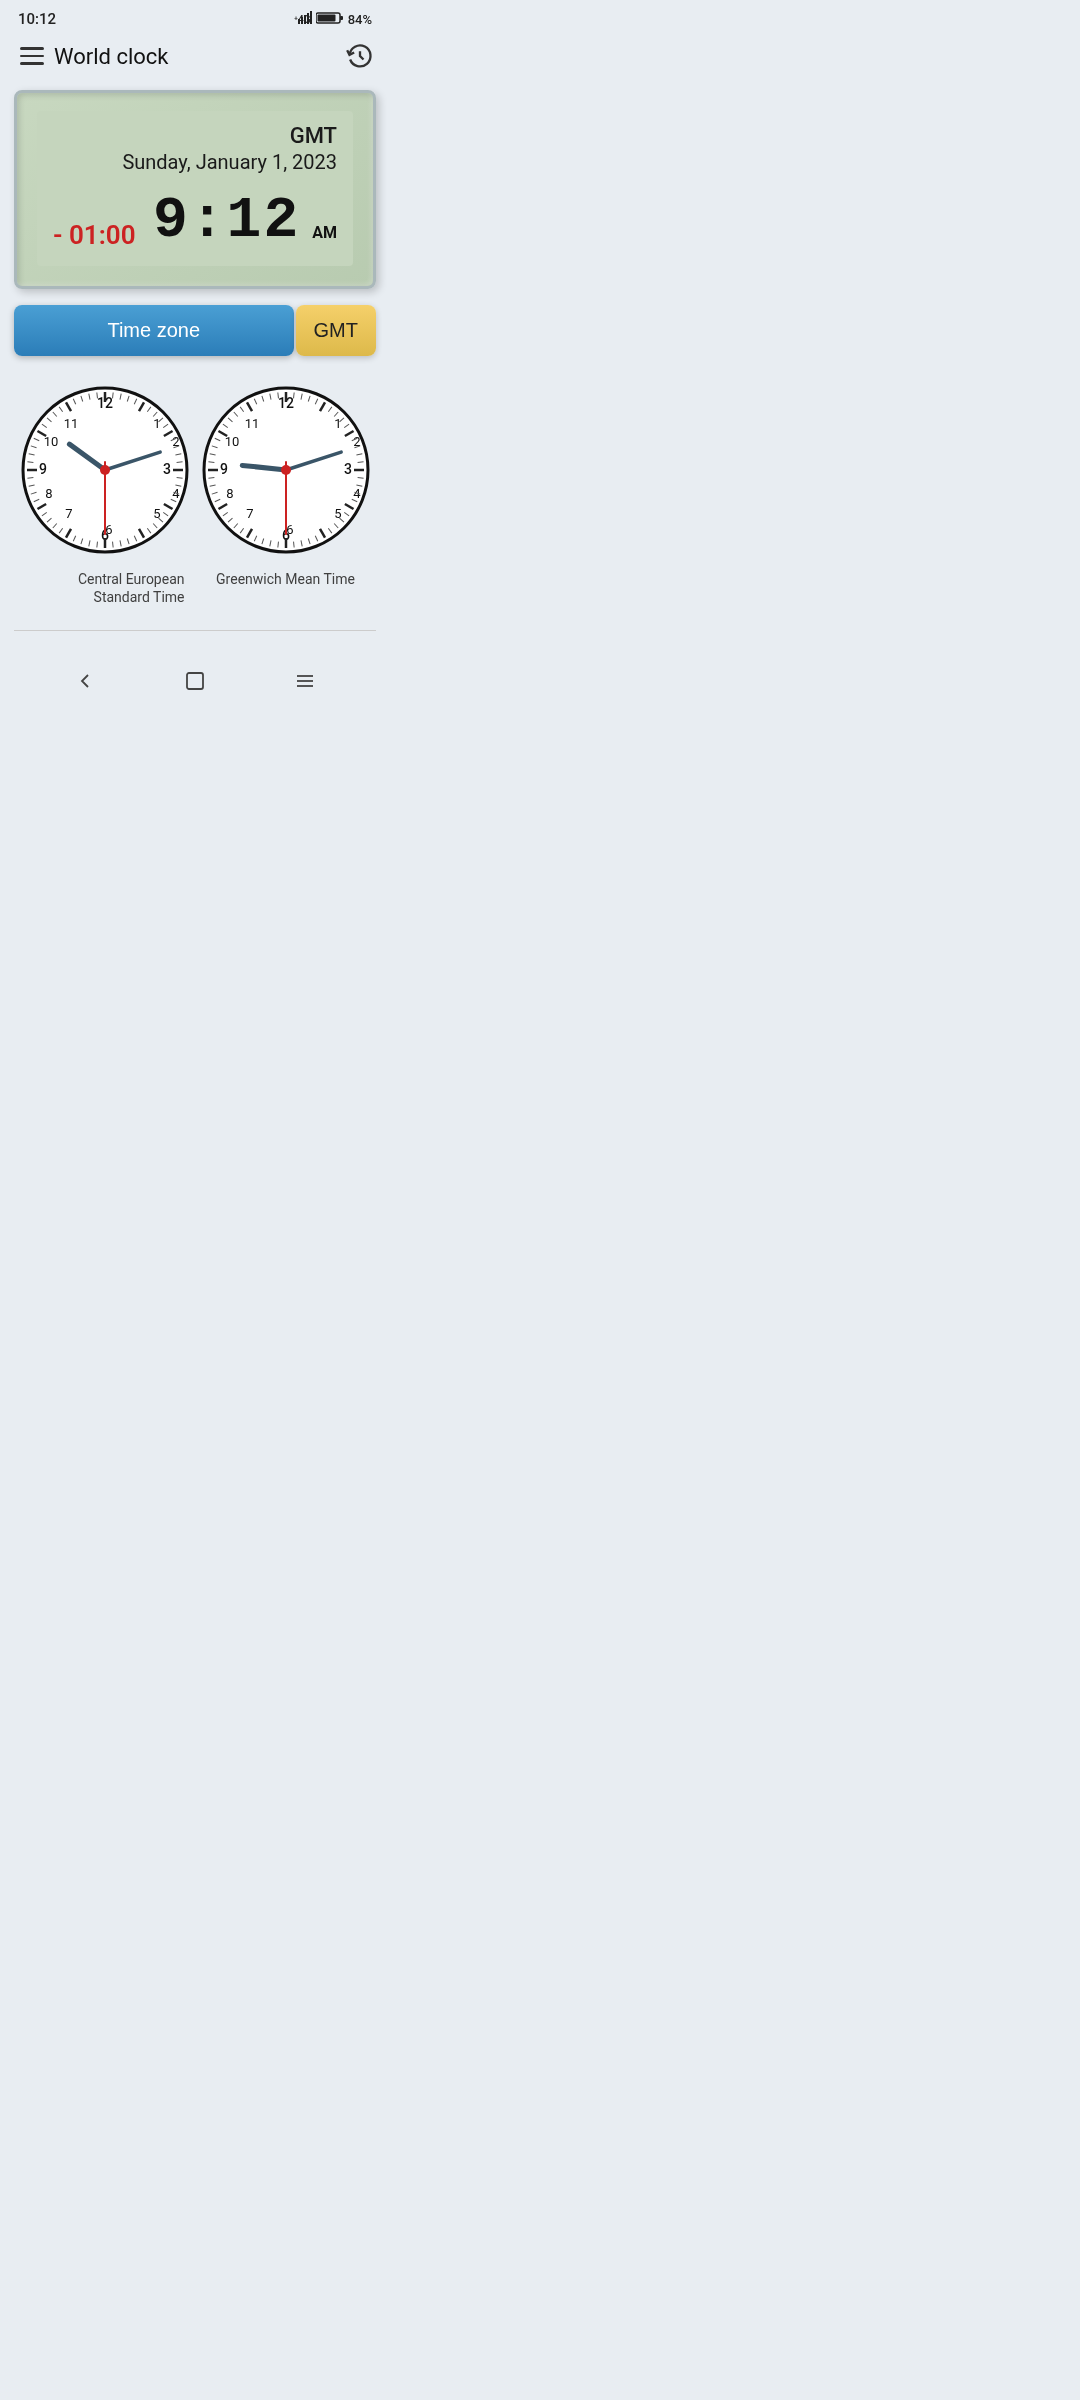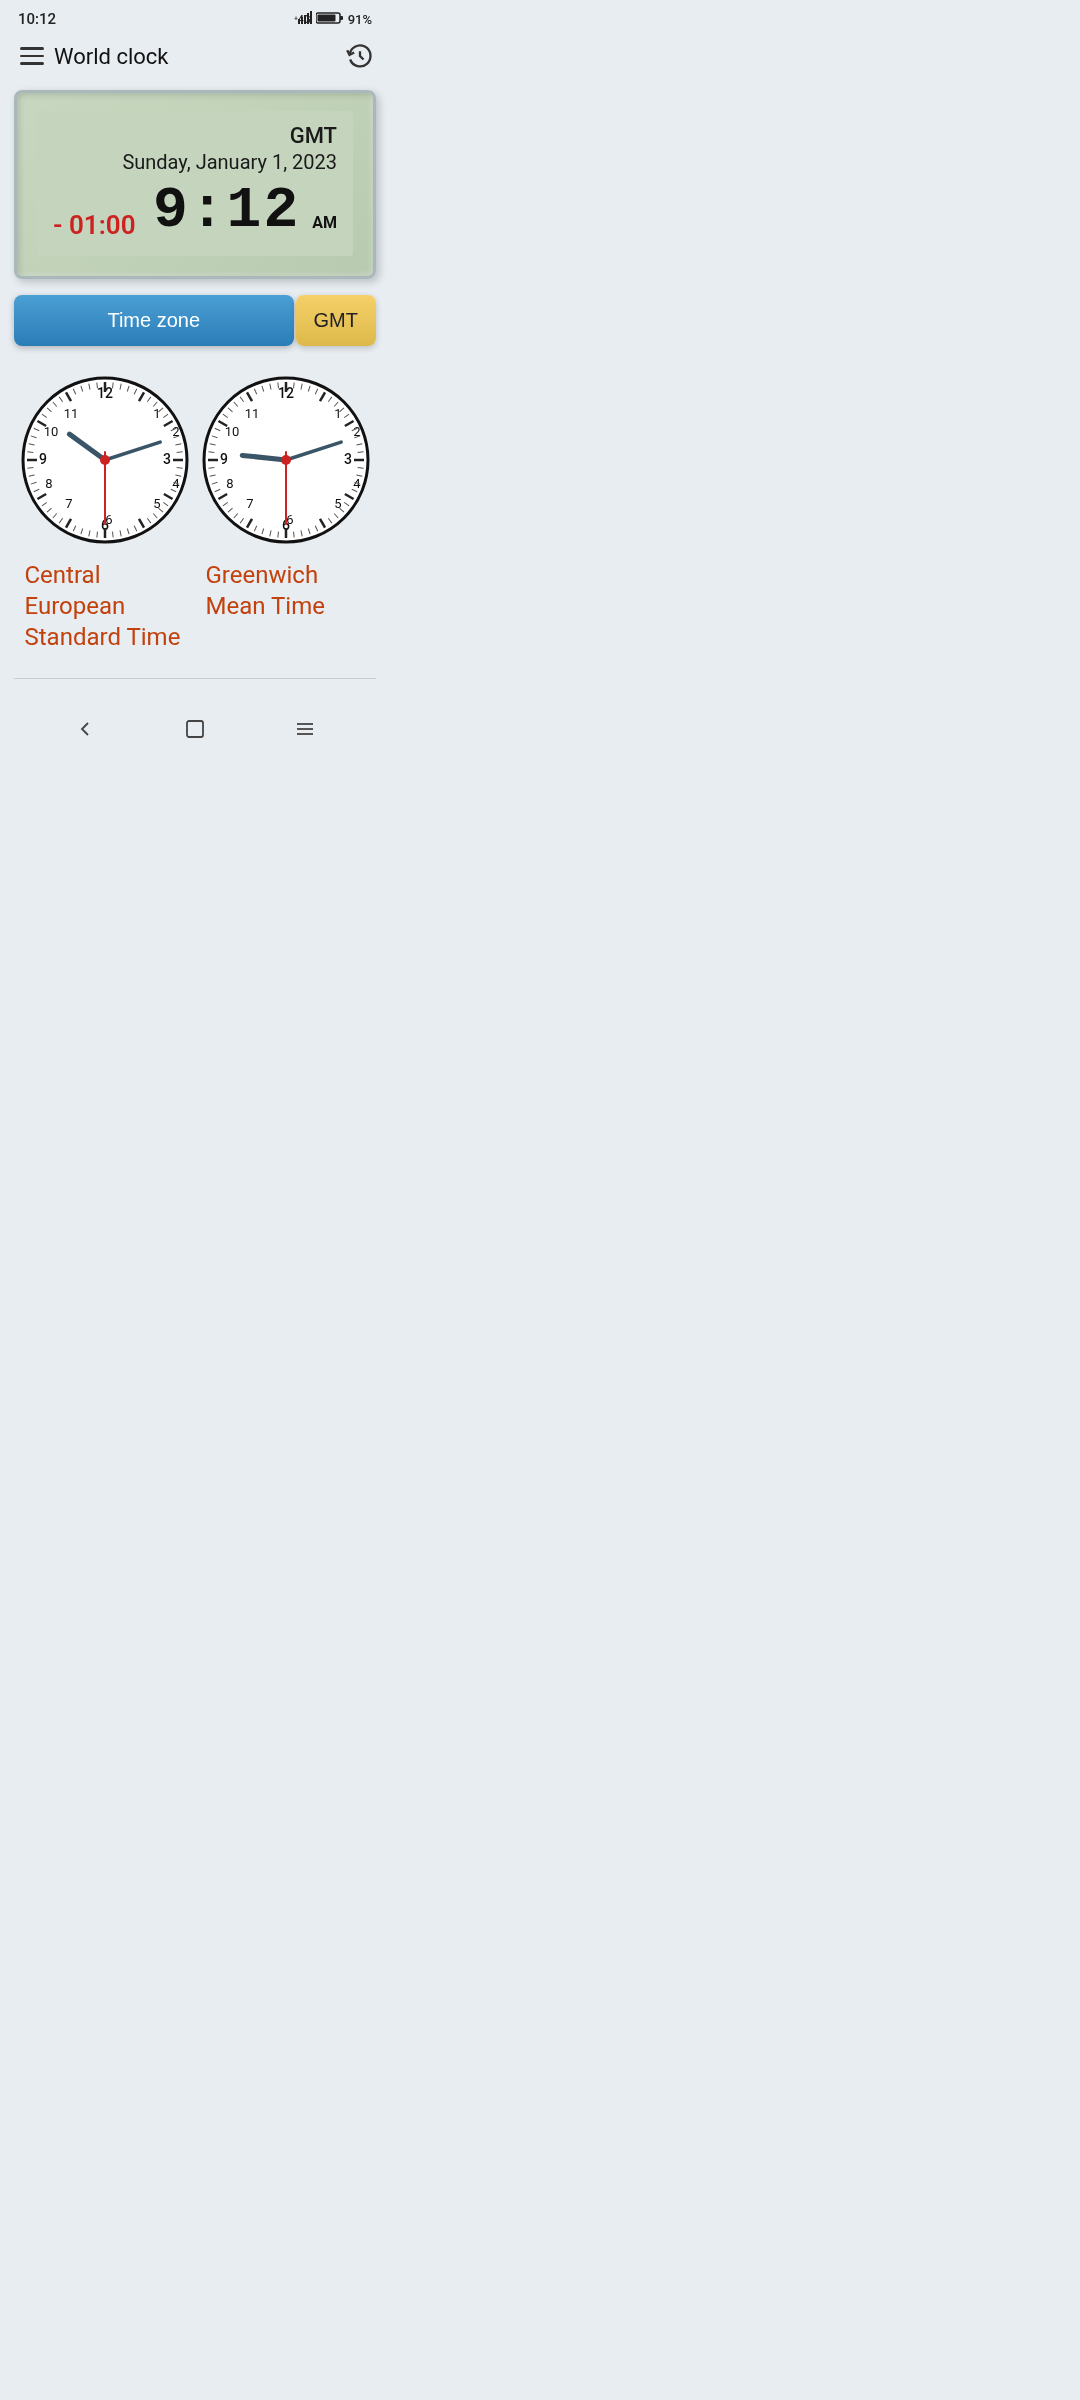--- a/index.html
+++ b/index.html
@@ -92,21 +92,21 @@
       font-size: 22px;
       font-weight: 500;
       color: #1a1a1a;
       margin-bottom: 2px;
     }
     .clock-date-line {
       text-align: right;
       font-size: 20px;
       font-weight: 400;
       color: #1a1a1a;
-      margin-bottom: 8px;
+      margin-bottom: 18px;
     }
     .clock-time-row {
       display: flex;
       align-items: flex-end;
       justify-content: space-between;
       margin-top: 6px;
     }
     .clock-offset {
       font-size: 26px;
       font-weight: 600;
@@ -178,24 +178,24 @@
       align-items: center;
       flex: 1;
     }
     .analog-clock {
       position: relative;
       width: 168px;
       height: 168px;
       text-align: right;
     }
     .clock-label-text {
-      text-align: left;
-      font-size: 24px;
+      text-align: right;
+      font-size: 14px;
       font-weight: 400;
-      color: #c2410c;
+      color: #404040;
       margin-top: 16px;
       line-height: 1.3;
       max-width: 160px;
     }
 
     
     .divider {
       height: 1px;
       background: #ccc;
       margin: 24px 14px 0;
@@ -237,21 +237,21 @@
         <rect x="4" y="8" width="2" height="5" fill="#222"></rect>
       </svg>
     </span>
     <span>
       <svg width="28" height="14" viewBox="0 0 28 14">
         <rect x="0" y="2" width="24" height="10" rx="2" ry="2" fill="none" stroke="#222" stroke-width="1.5"></rect>
         <rect x="24" y="5" width="3" height="4" rx="1" fill="#222"></rect>
         <rect x="1.5" y="3.5" width="18" height="7" rx="1" fill="#222"></rect>
       </svg>
     </span>
-    <span>91%</span>
+    <span>84%</span>
   </div>
 </div>
 
 <div class="top-bar">
   <div class="menu-icon">
     <span></span>
       <span></span>
       <span></span>
   </div>
   <span class="top-bar-title">World clock</span>

